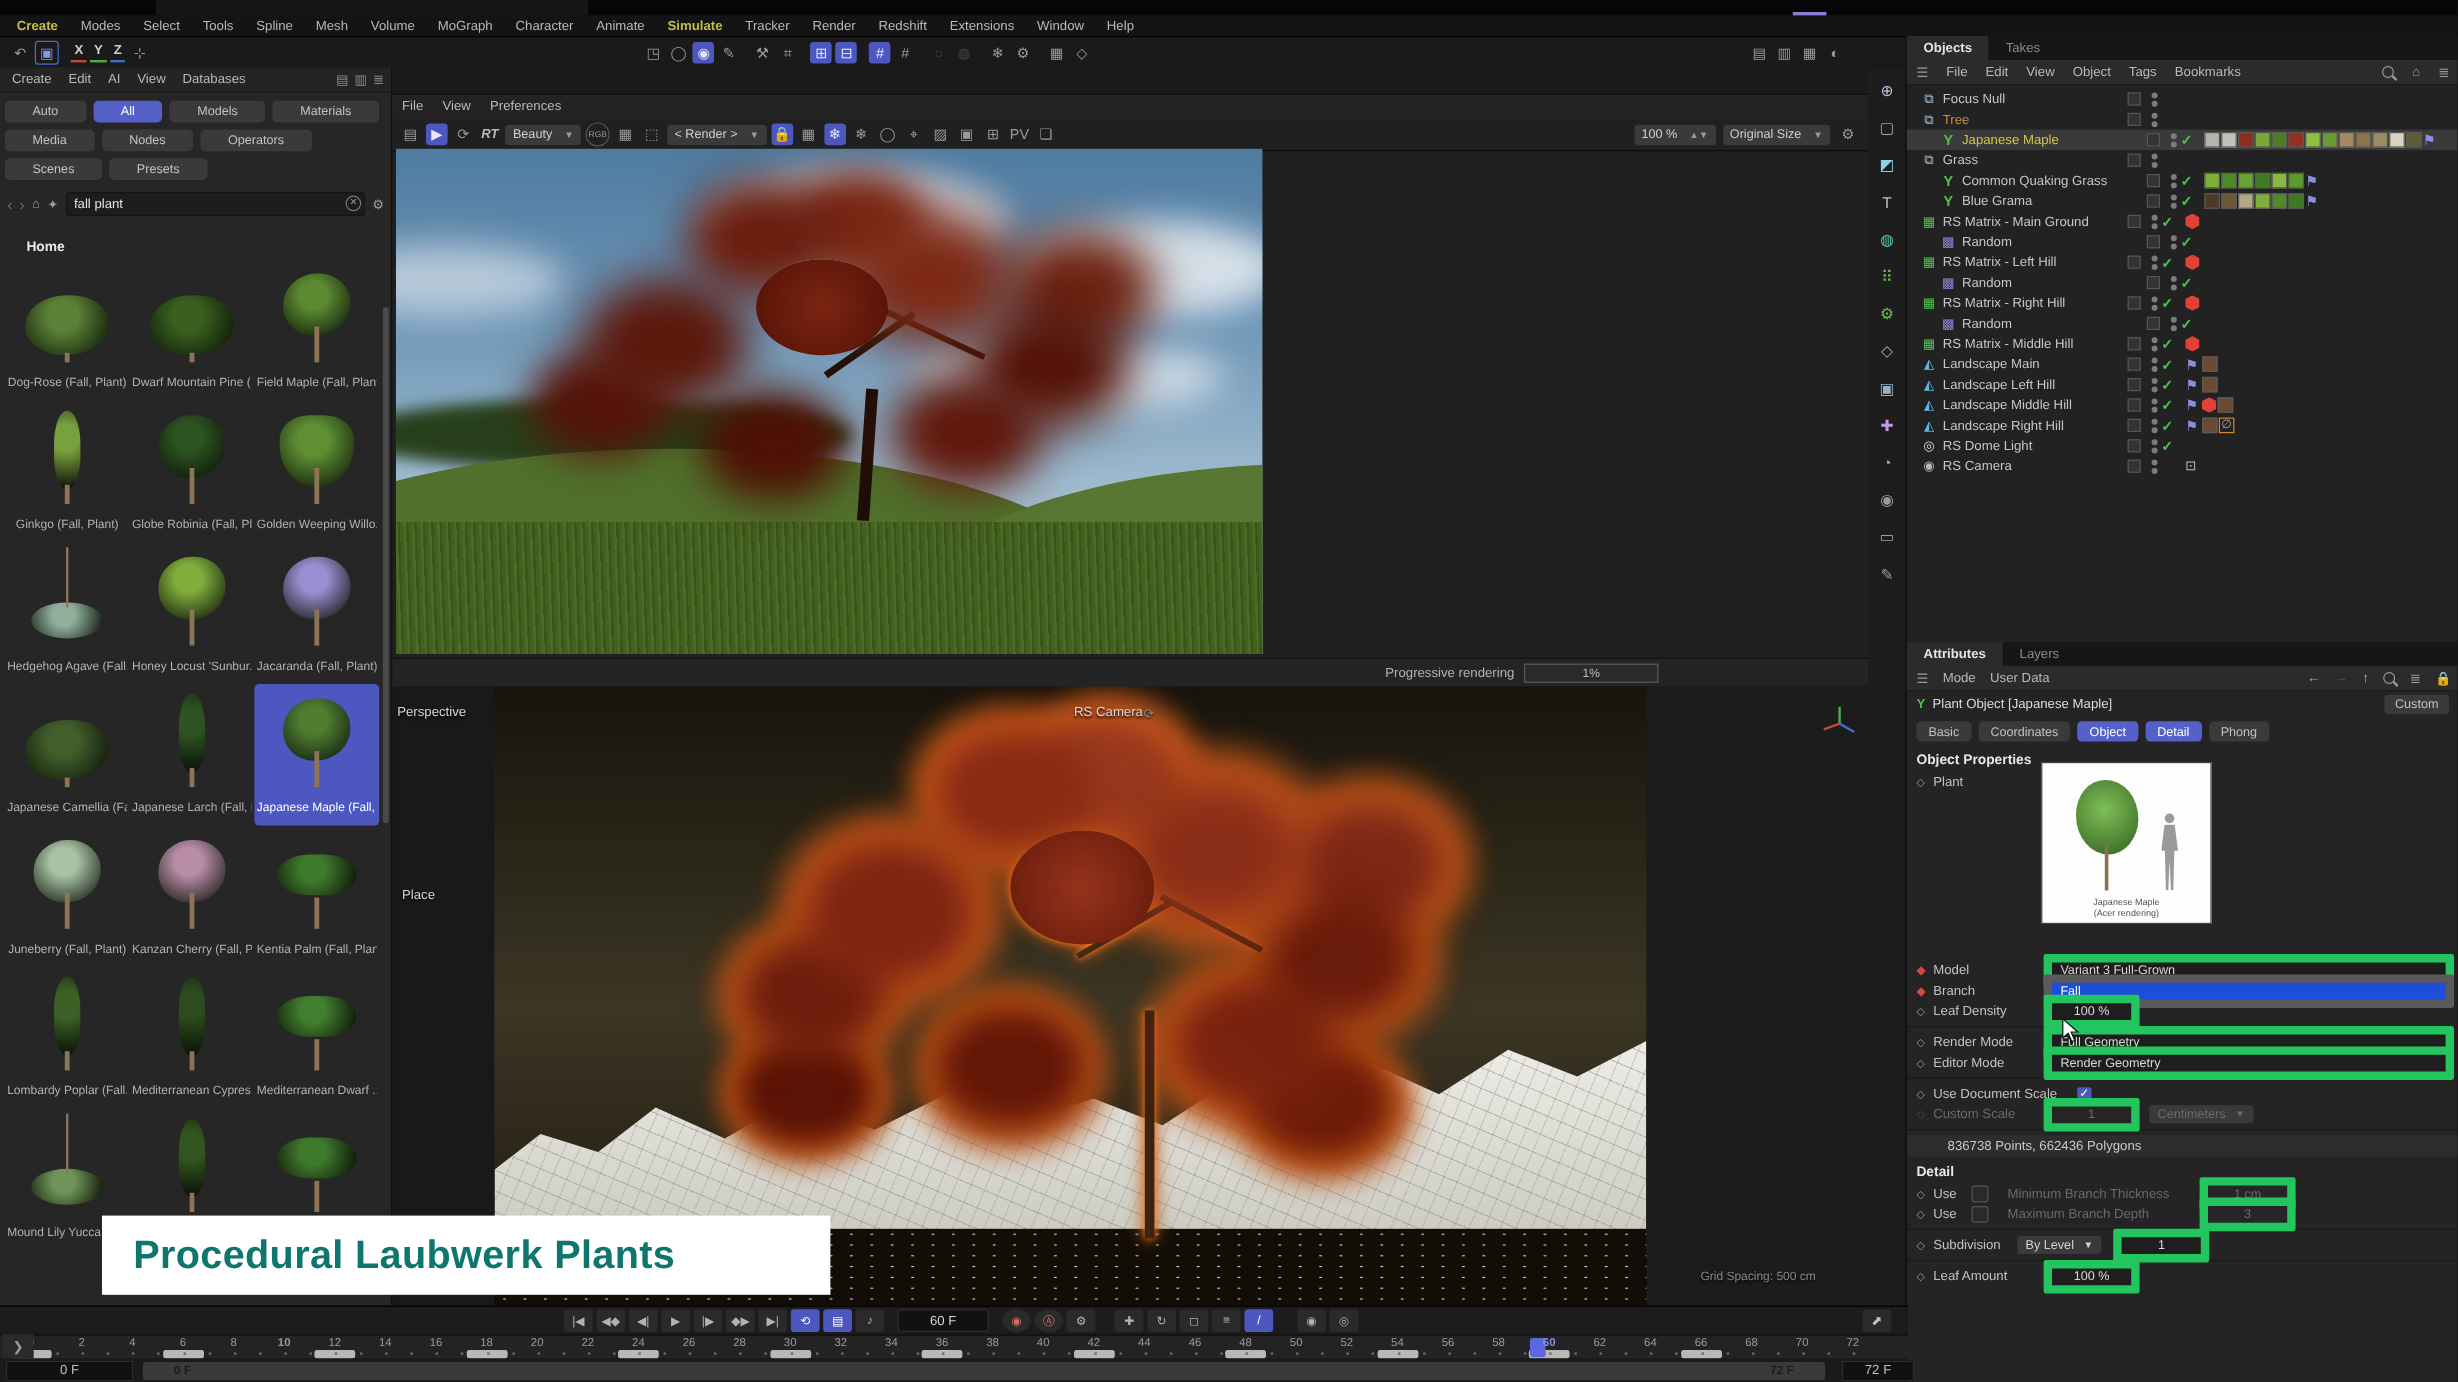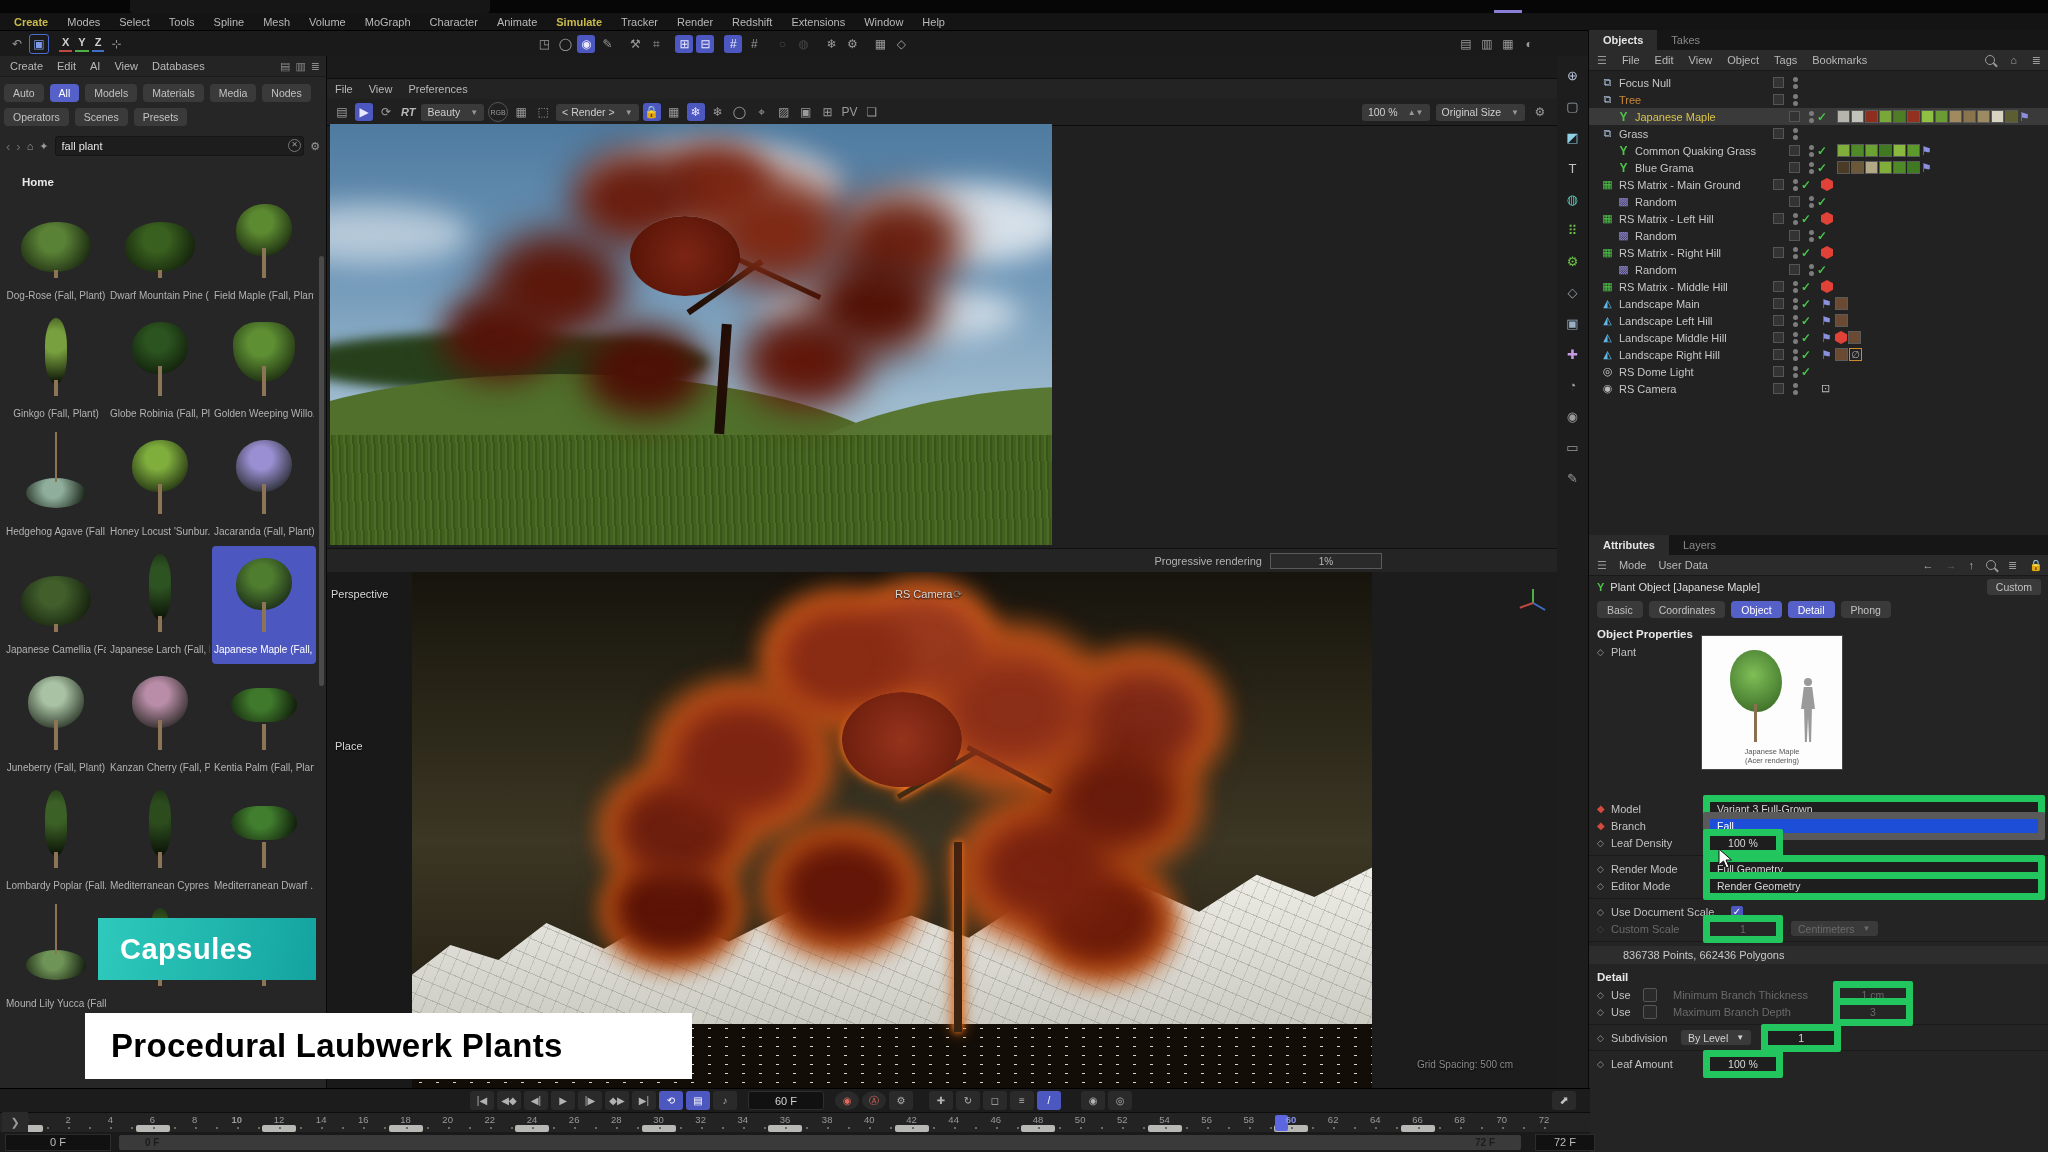--- a/index.html
+++ b/index.html
@@ -25,21 +25,21 @@
   .axisbtn.x{border-color:#c04a42;}
   .axisbtn.y{border-color:#4fae44;}
   .axisbtn.z{border-color:#3f6fc4;}
 
   
   .asset{left:0;top:56px;width:326px;height:1032px;background:#262626;border-right:1px solid #090909;overflow:hidden;}
   .ab-menu{height:20px;display:flex;align-items:center;gap:14px;padding-left:10px;background:#242424;border-bottom:1px solid #1a1a1a;}
   .ab-menu .spacer{flex:1;}
   .ab-viewicons{display:flex;gap:5px;padding-right:6px;color:#8a8a8a;font-size:11px;}
   .chips{display:flex;flex-wrap:wrap;gap:6px;padding:7px 4px 2px 4px;}
-  .chip{background:#3a3a3a;color:#c2c2c2;border-radius:4px;padding:3px 9px;font-size:10.5px;}
+  .chip{background:#3a3a3a;color:#c2c2c2;border-radius:4px;padding:3px 23px;font-size:10.5px;}
   .chip.active{background:#5560c8;color:#fff;}
   .ab-nav{display:flex;align-items:center;gap:6px;padding:8px 6px 6px 6px;}
   .navarrow{color:#6a6a6a;font-size:13px;}
   .ab-search{flex:1;background:#1d1d1d;border:1px solid #151515;border-radius:3px;height:18px;color:#e2e2e2;
              font-family:"Liberation Sans",sans-serif;font-size:11px;padding:0 16px 0 6px;outline:none;}
   .searchwrap{flex:1;position:relative;display:flex;}
   .clearx{position:absolute;right:3px;top:3px;width:11px;height:11px;border:1px solid #777;border-radius:50%;color:#999;
           font-size:8px;line-height:10px;text-align:center;}
   .ab-home{font-weight:bold;color:#e8e8e8;padding:14px 0 4px 22px;font-size:11.5px;}
   .agrid{display:flex;flex-wrap:wrap;padding-left:4px;}
@@ -211,21 +211,21 @@
   .rangebar{left:0;top:1132px;width:1590px;height:20px;background:#1a1a1a;display:flex;align-items:center;}
   .rangebox{background:#111;border:1px solid #2c2c2c;height:15px;min-width:104px;display:flex;align-items:center;justify-content:center;color:#bdbdbd;margin-left:5px;}
   .rangeslider{flex:0 0 1350px;height:15px;background:#3a3a3a;border-radius:2px;margin-left:8px;display:flex;align-items:center;justify-content:space-between;padding:0 26px;color:#1c1c1c;font-weight:bold;font-size:10px;}
   .rangebox.end{min-width:58px;margin-left:14px;}
 
   
   .badge-teal{left:98px;top:918px;width:196px;height:62px;background:linear-gradient(100deg,#2ecabc,#14a3a0);
       display:flex;align-items:center;padding-left:22px;z-index:60;}
   .badge-teal span{color:#fff;font-size:29px;font-weight:bold;letter-spacing:.5px;}
   .badge-white{left:85px;top:1013px;width:581px;height:66px;background:#fff;display:flex;align-items:center;padding-left:26px;z-index:60;}
-  .badge-white span{color:#000000;font-size:33px;font-weight:bold;letter-spacing:.3px;}
+  .badge-white span{color:#0f766e;font-size:33px;font-weight:bold;letter-spacing:.3px;}
   .cursor{left:1718px;top:848px;z-index:70;}
 
   .icon-search{width:8px;height:8px;border:1.5px solid #9a9a9a;border-radius:50%;position:relative;display:inline-block;}
   .icon-search::after{content:"";position:absolute;width:5px;height:1.5px;background:#9a9a9a;transform:rotate(45deg);right:-4px;bottom:-1px;}
 </style>
 </head>
 <body>
 
 <div id="stage">
 
@@ -1326,23 +1326,20 @@
 
   <div class="abs rangebar">
     <span class="rangebox">0 F</span>
     <span class="rangeslider">
       <span>0 F</span>
       <span>72 F</span>
     </span>
     <span class="rangebox end">72 F</span>
   </div>
 
-  <div class="abs badge-teal">
-      <span>Capsules</span>
-    </div>
   <div class="abs badge-white">
       <span>Procedural Laubwerk Plants</span>
     </div>
 
   <div class="abs cursor">
     <svg width="15" height="21">
         <path d="M1 1 L1 17 L5.5 13 L8.5 20 L11 19 L8 12 L13.5 12 Z" fill="#fff" stroke="#111" stroke-width="1"></path>
       </svg>
   </div>
 

